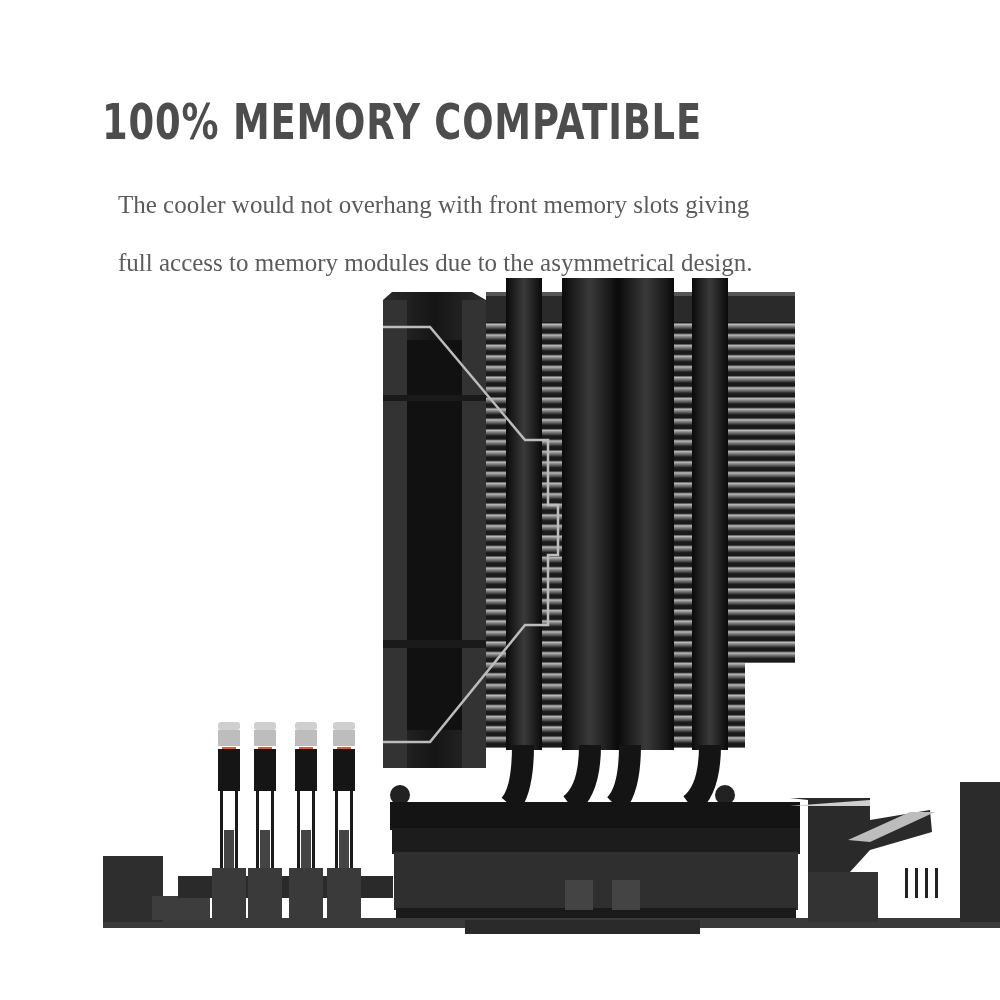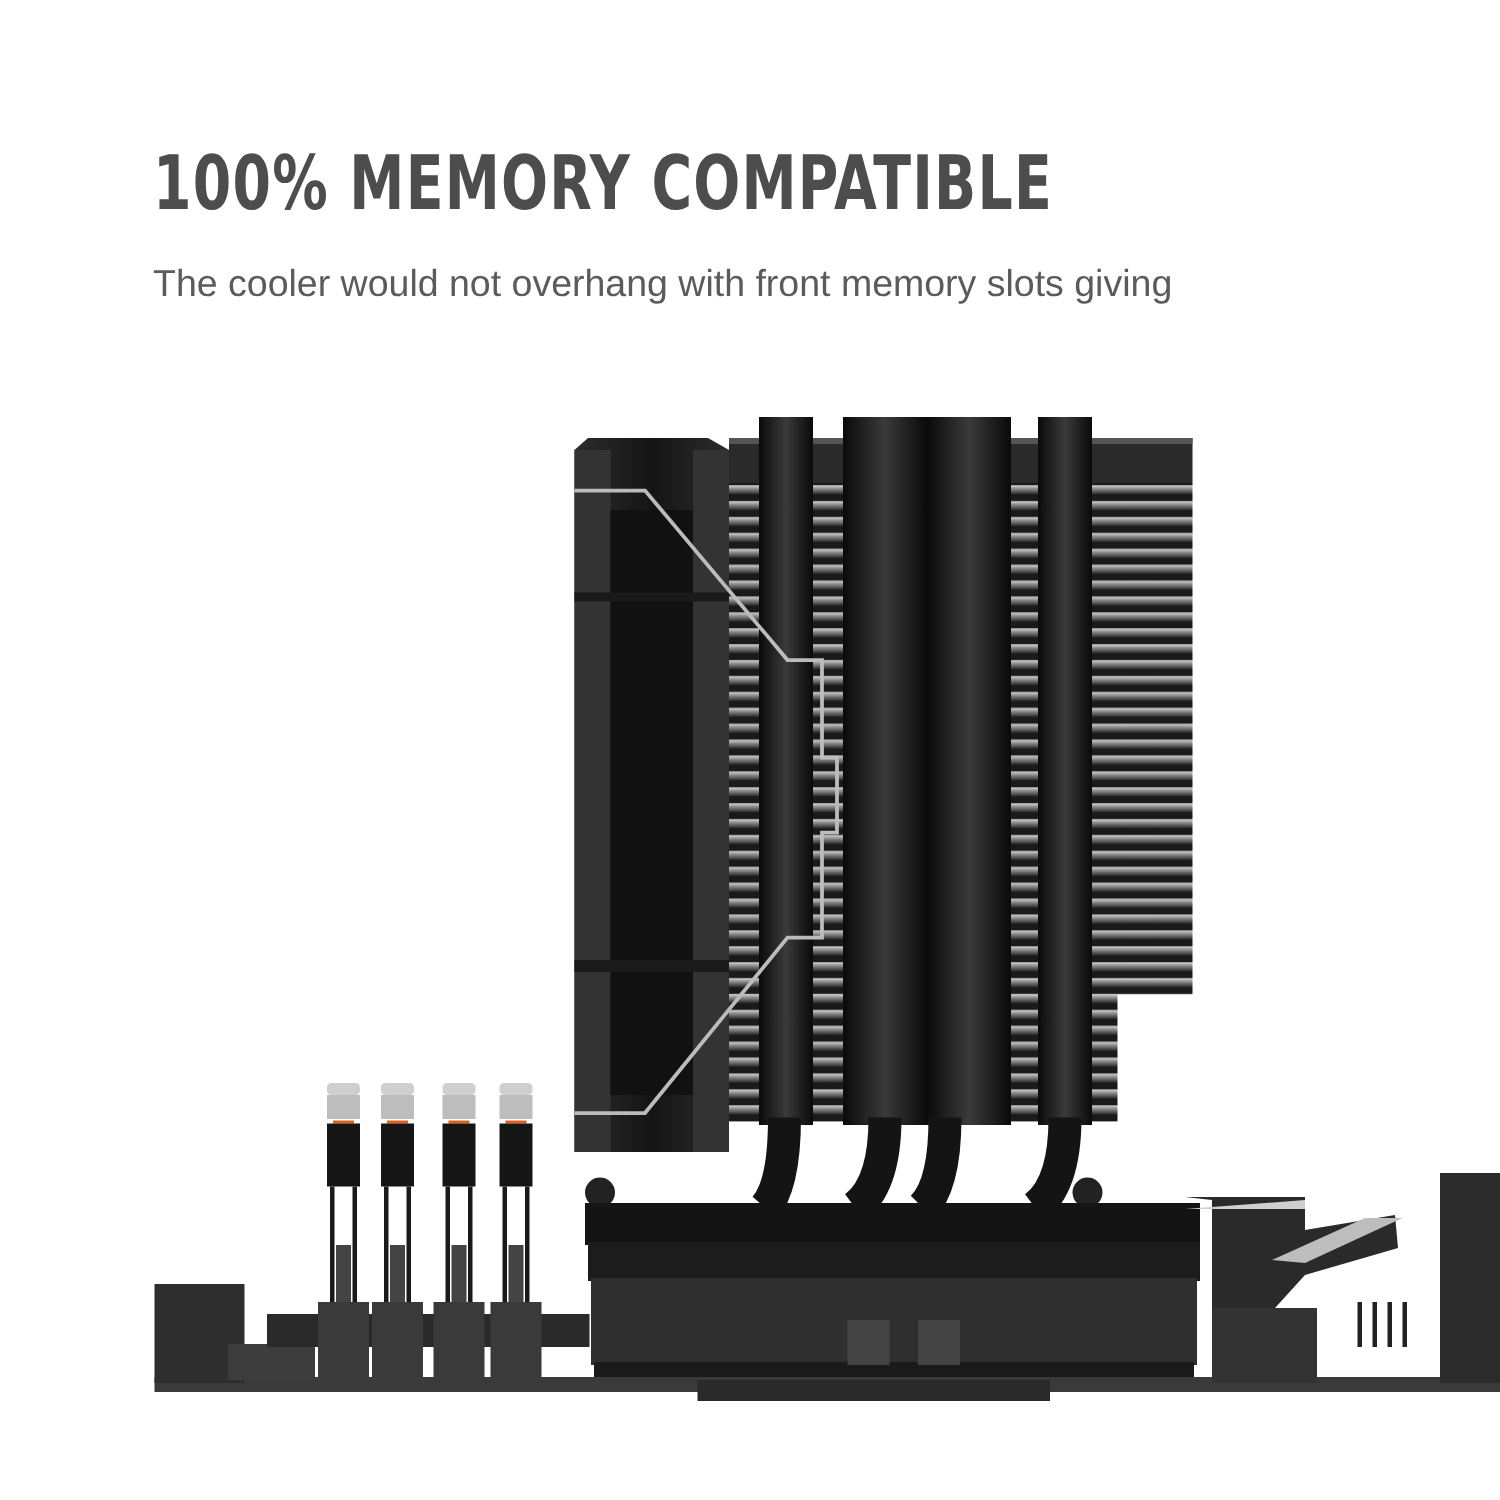--- a/index.html
+++ b/index.html
@@ -9,30 +9,31 @@
     font-family:"DejaVu Sans Condensed","DejaVu Sans",sans-serif;
     font-weight:bold; font-size:50px; letter-spacing:1px;
     color:#4d4d4d; transform:scaleX(0.82); transform-origin:left top;
     white-space:nowrap; line-height:60px;
   }
   .desc {
     position:absolute; left:102px; top:168px; width:820px;
     font-family:"Liberation Sans",sans-serif; font-size:25px;
     color:#5b5b5b; line-height:42px;
   }
-  .desc p { margin:0; white-space:nowrap; }
+  .desc p { margin:16px; white-space:nowrap;font-family:Liberation Serif, serif; }
   .product { position:absolute; left:0; top:260px; width:1000px; height:740px; }
 </style>
 </head>
 <body>
 
 <div class="headline">100% MEMORY COMPATIBLE</div>
 
 <div class="desc">
   <p>The cooler would not overhang with front memory slots giving</p>
+  <p>full access to memory modules due to the asymmetrical design.</p>
 </div>
 
 <div class="product">
   <svg width="1000" height="740" viewBox="0 260 1000 740" xmlns="http://www.w3.org/2000/svg">
     <defs>
       <linearGradient id="fin" x1="0" y1="0" x2="0" y2="1">
         <stop offset="0" stop-color="#d8d8d8"></stop>
         <stop offset="0.4" stop-color="#8a8a8a"></stop>
         <stop offset="1" stop-color="#2a2a2a"></stop>
       </linearGradient>

